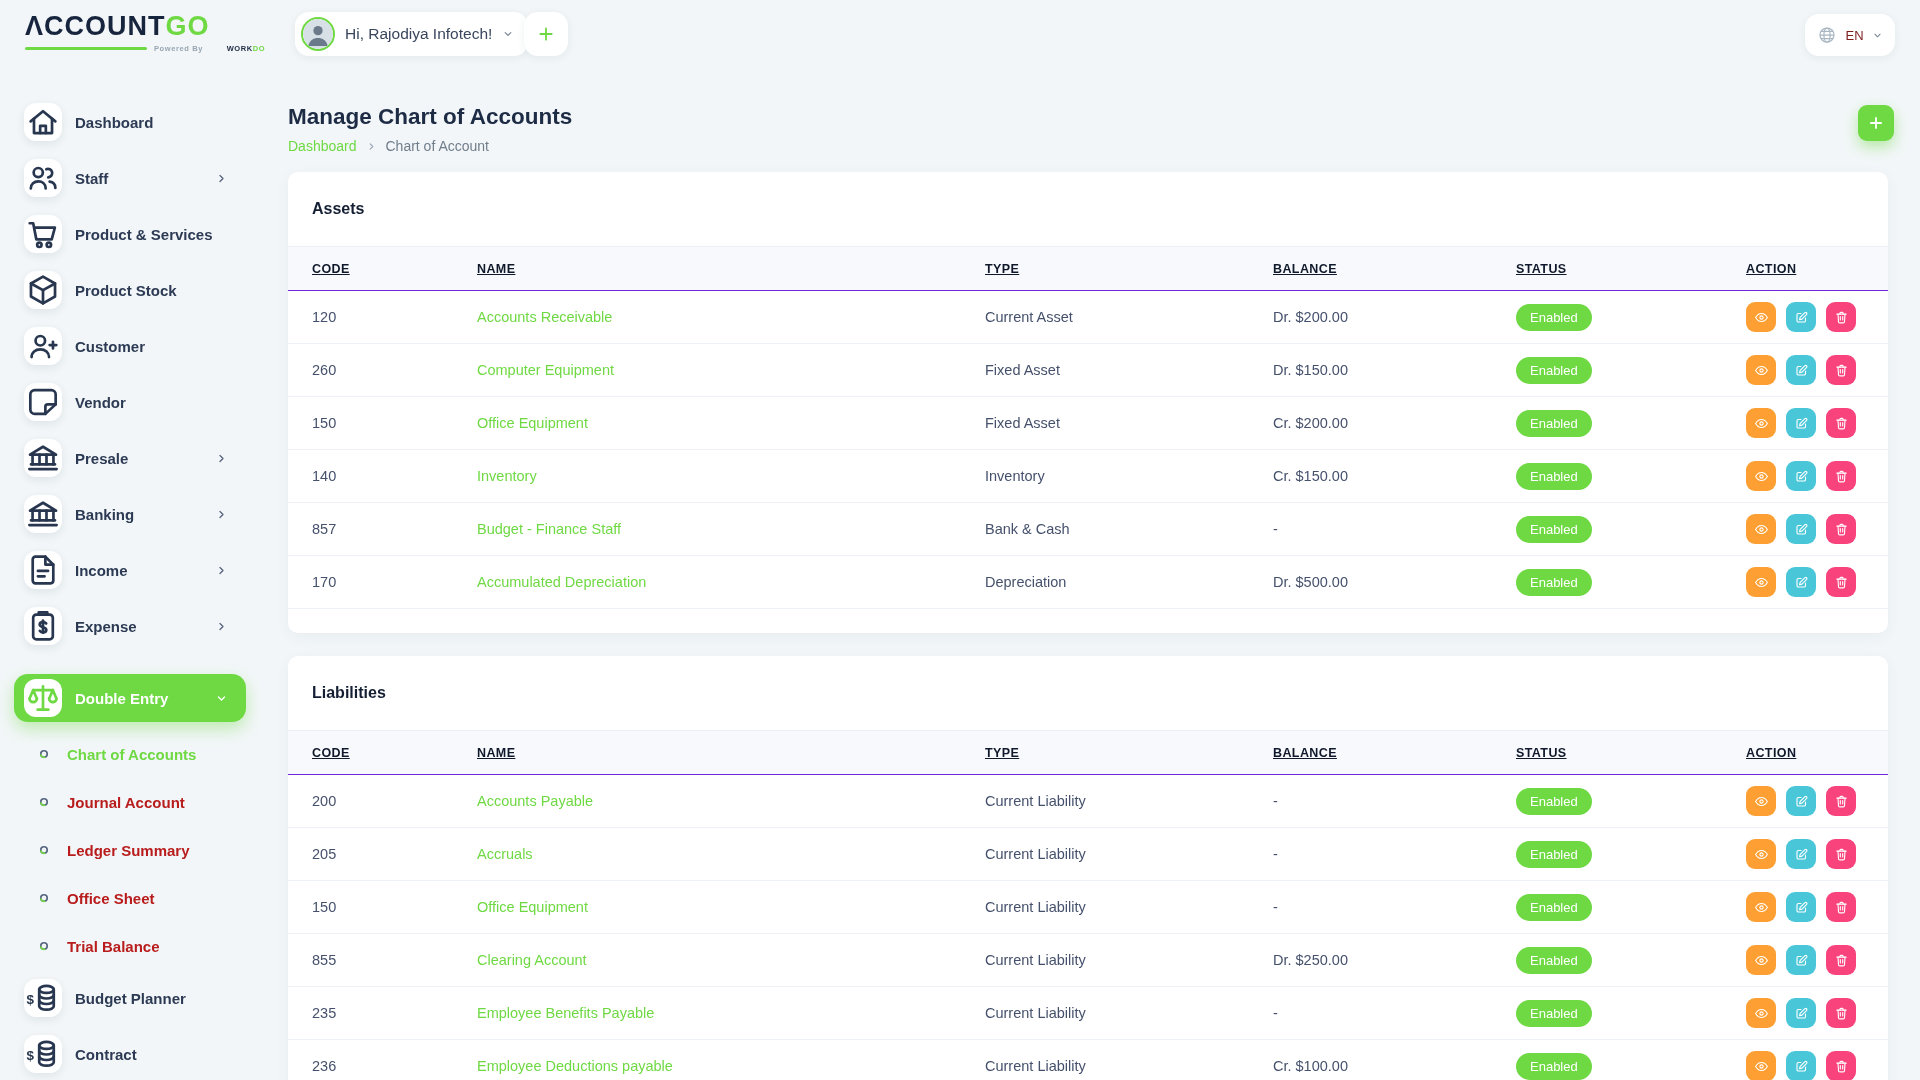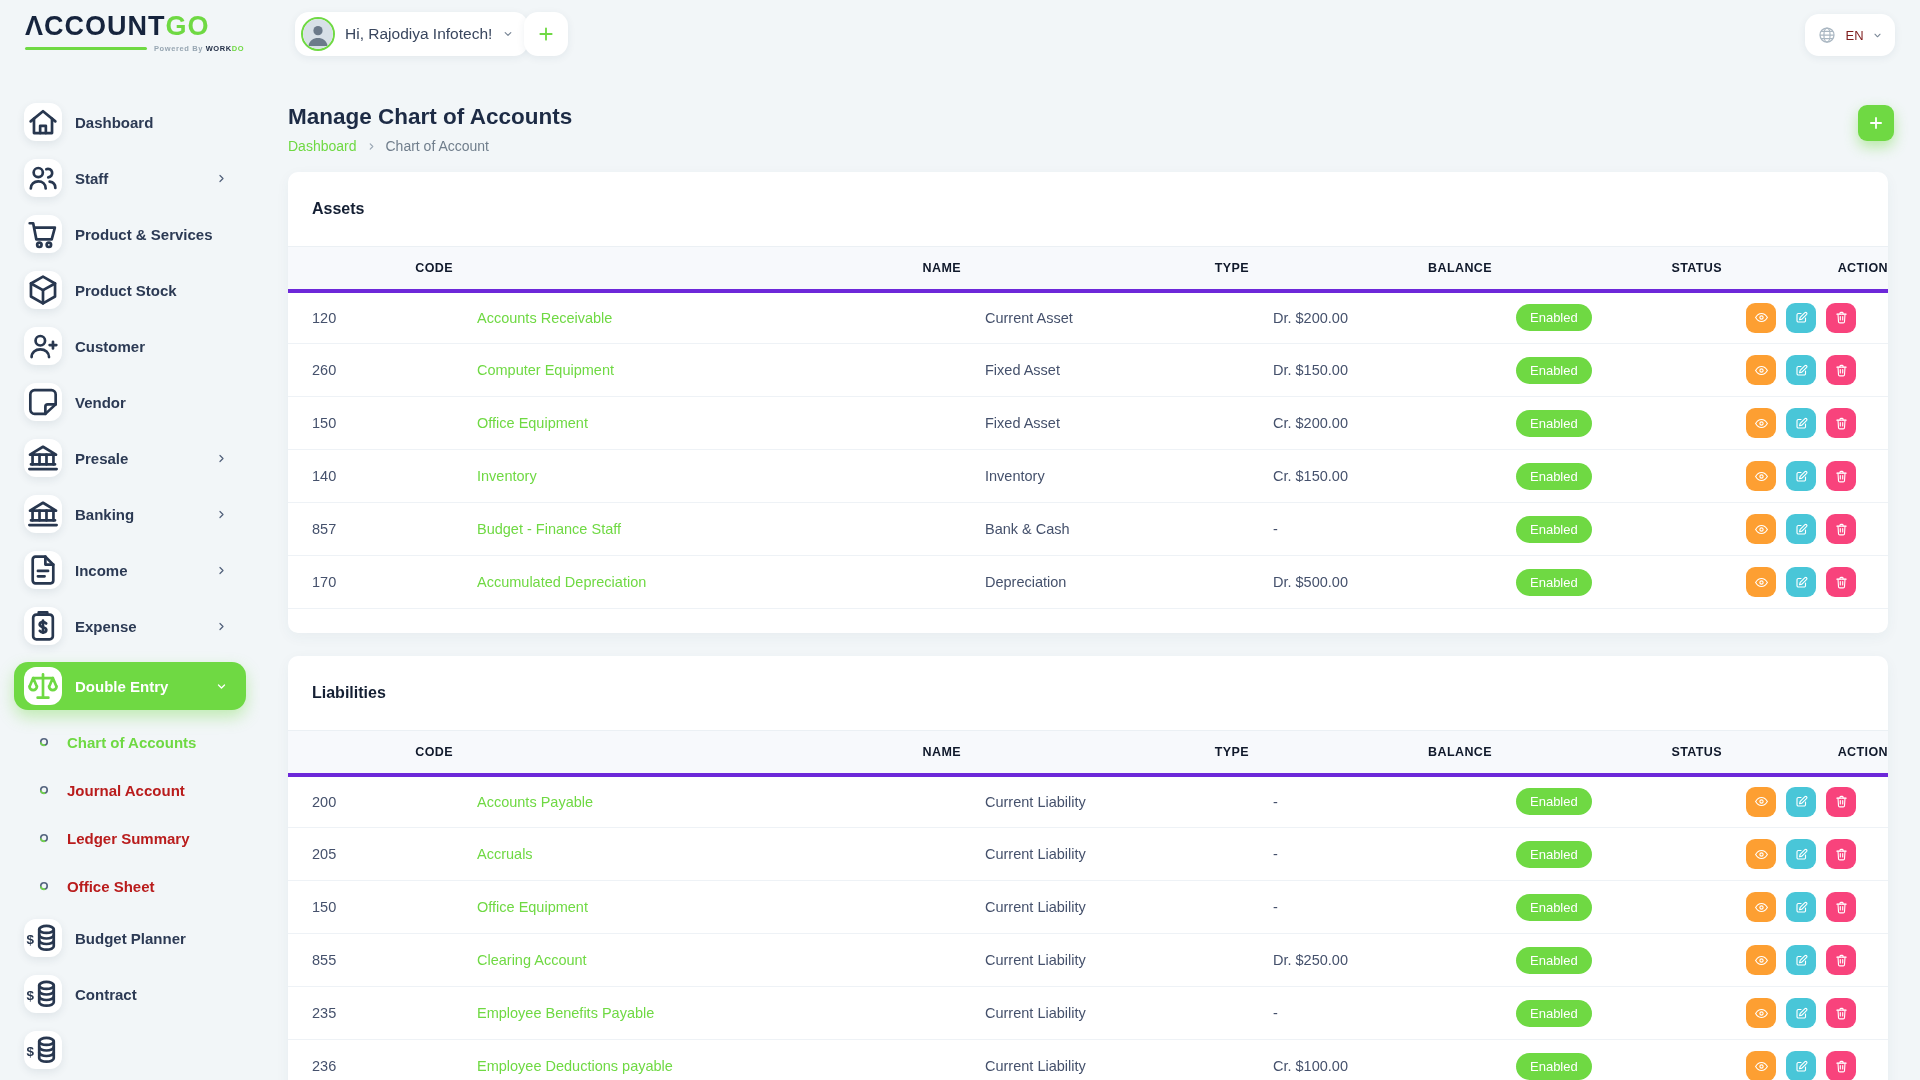--- a/index.html
+++ b/index.html
@@ -15,21 +15,21 @@
   .ic svg { width:100%; height:100%; display:block; }
 
   
   .topbar { position:absolute; left:0; top:0; width:100%; height:70px; z-index:5; }
   .logo { position:absolute; left:25px; top:11px; cursor:pointer; }
   .logo-text { font-size:27px; font-weight:800; letter-spacing:1px; color:#16243d; line-height:30px; }
   .logo-text .accent { color:#6fd943; }
   .logo-sub { display:flex; align-items:center; gap:7px; margin-top:3px; }
   .logo-line { width:122px; height:3px; background:#6fd943; border-radius:2px; }
   .powered { font-size:7.5px; letter-spacing:.6px; color:#97a6b2; font-weight:700; }
-  .powered .dark { color:#232f47; }
+  .powered .dark { color:#232f47;margin-left:21px; }
   .powered .accent { color:#6fd943; }
 
   .user-chip { position:absolute; left:295px; top:12px; height:44px; background:#fff; border-radius:14px;
     box-shadow:0 2px 8px rgba(25,50,80,.07); display:flex; align-items:center; padding:0 14px 0 6px; gap:10px; cursor:pointer; }
   .avatar { width:34px; height:34px; border-radius:50%; border:2px solid #6fd943; overflow:hidden; flex:none; }
   .avatar svg { width:100%; height:100%; display:block; }
   .chip-label { font-size:15.5px; color:#39465e; font-weight:500; }
   .chip-chevron { width:12px; height:12px; color:#7a8797; }
 
   .add-tile { position:absolute; left:524px; top:12px; width:44px; height:44px; background:#fff; border-radius:14px;
@@ -43,21 +43,21 @@
   .lang-chevron { width:11px; height:11px; color:#7a8797; }
 
   
   .sidebar { position:absolute; left:0; top:70px; bottom:0; width:260px; padding-top:24px; overflow:hidden; }
   .nav-item { height:56px; display:flex; align-items:center; padding-left:24px; position:relative; cursor:pointer; }
   .icon-tile { width:38px; height:38px; background:#fff; border-radius:12px; box-shadow:0 3px 9px rgba(33,53,78,.09);
     display:flex; align-items:center; justify-content:center; color:#28374f; flex:none; }
   .nav-label { margin-left:13px; font-size:15px; font-weight:600; color:#2c3a54; white-space:nowrap; }
   .nav-chevron { position:absolute; right:32px; width:13px; height:13px; color:#51607a; }
 
-  .nav-item.active-group { height:48px; margin:8px 14px 0 14px; padding-left:10px; background:#6fd943;
+  .nav-item.active-group { height:48px; margin:20px 14px 0 14px; padding-left:10px; background:#6fd943;
     border-radius:14px; box-shadow:0 7px 16px rgba(111,217,67,.38); }
   .nav-item.active-group .icon-tile { box-shadow:none; color:#6fd943; border-radius:12px; }
   .nav-item.active-group .nav-label { color:#fff; }
   .nav-item.active-group .nav-chevron { right:18px; color:#fff; }
 
   .submenu { margin-top:8px; }
   .sub-item { height:48px; display:flex; align-items:center; padding-left:38px; gap:17px; cursor:pointer; }
   .sub-bullet { width:12px; height:12px; flex:none; }
   .sub-label { font-size:15px; font-weight:600; color:#b91c1c; }
   .sub-item.active .sub-label { color:#6fd943; }
@@ -76,22 +76,22 @@
 
   .card { width:1600px; background:#fff; border-radius:10px; box-shadow:0 4px 14px rgba(45,70,100,.05);
     padding-bottom:24px; overflow:hidden; }
   .card + .card { margin-top:23px; }
   .card:first-of-type { margin-top:25px; }
   .card-title { height:74px; display:flex; align-items:center; padding-left:24px; font-size:16px; font-weight:700; color:#141f33; }
 
   table { width:100%; border-collapse:collapse; table-layout:fixed; }
   col.c1{width:165px} col.c2{width:508px} col.c3{width:288px} col.c4{width:243px} col.c5{width:230px} col.c6{width:166px}
   thead tr { height:44px; background:#f7f9fc; }
-  th { text-align:right; padding-left:24px; font-size:12.5px; font-weight:700; letter-spacing:.4px; color:#10192b;
-    border-top:1px solid #ebf0f4; border-bottom:4px solid #6d28d9; }
+  th { text-align:left; padding-left:24px; font-size:12.5px; font-weight:700; letter-spacing:.4px; color:#10192b;
+    border-top:1px solid #ebf0f4; border-bottom:1px solid #6d28d9;text-decoration:underline; }
   tbody tr { height:53px; border-bottom:1px solid #eef2f6; }
   td { padding-left:24px; font-size:14.5px; color:#45516c; }
   .name-link { color:#6fd943; cursor:pointer; text-decoration:none; }
   .badge { display:inline-block; padding:6px 14px; background:#6fd943; color:#fff; border-radius:14px; font-size:13px; font-weight:400; }
   .actions { display:flex; gap:10px; align-items:center; }
   .act-btn { width:30px; height:30px; border:none; border-radius:9px; display:flex; align-items:center; justify-content:center;
     color:#fff; cursor:pointer; flex:none; }
   .act-btn .ic { width:15px; height:15px; }
   .act-view { background:#fd9f32; }
   .act-edit { background:#49c6d8; }
@@ -328,20 +328,29 @@
     </div>
         <div class="sub-item">
       <span class="ic sub-bullet">
             <svg viewBox="0 0 16 16" fill="none" stroke-linecap="round">
               <circle cx="8" cy="8" r="4.3" stroke="#55657f" stroke-width="2.2"></circle>
               <path d="M3.8 9.4 a4.3 4.3 0 0 0 5.1 2.9" stroke="#6fd943" stroke-width="2.2"></path>
             </svg>
           </span>
       <span class="sub-label">Office Sheet</span>
     </div>
+        <div class="sub-item">
+      <span class="ic sub-bullet">
+            <svg viewBox="0 0 16 16" fill="none" stroke-linecap="round">
+              <circle cx="8" cy="8" r="4.3" stroke="#55657f" stroke-width="2.2"></circle>
+              <path d="M3.8 9.4 a4.3 4.3 0 0 0 5.1 2.9" stroke="#6fd943" stroke-width="2.2"></path>
+            </svg>
+          </span>
+      <span class="sub-label">Trial Balance</span>
+    </div>
       </div>
       <div class="nav-item">
       <span class="icon-tile">
           <svg viewBox="0 0 24 24" fill="none" stroke="currentColor" stroke-width="1.7" stroke-linecap="round" stroke-linejoin="round">
             <ellipse cx="14.2" cy="6.6" rx="4.6" ry="2.2"></ellipse>
             <path d="M9.6 6.6 v10.6 c0 1.2 2.1 2.2 4.6 2.2 s4.6-1 4.6-2.2 V6.6"></path>
             <path d="M9.6 10.1 c0 1.2 2.1 2.2 4.6 2.2 s4.6-1 4.6-2.2 M9.6 13.6 c0 1.2 2.1 2.2 4.6 2.2 s4.6-1 4.6-2.2"></path>
             <text x="1.6" y="16" font-size="8.5" font-weight="700" font-family="Liberation Sans, sans-serif" fill="currentColor" stroke="none">$</text>
           </svg>
         </span>

